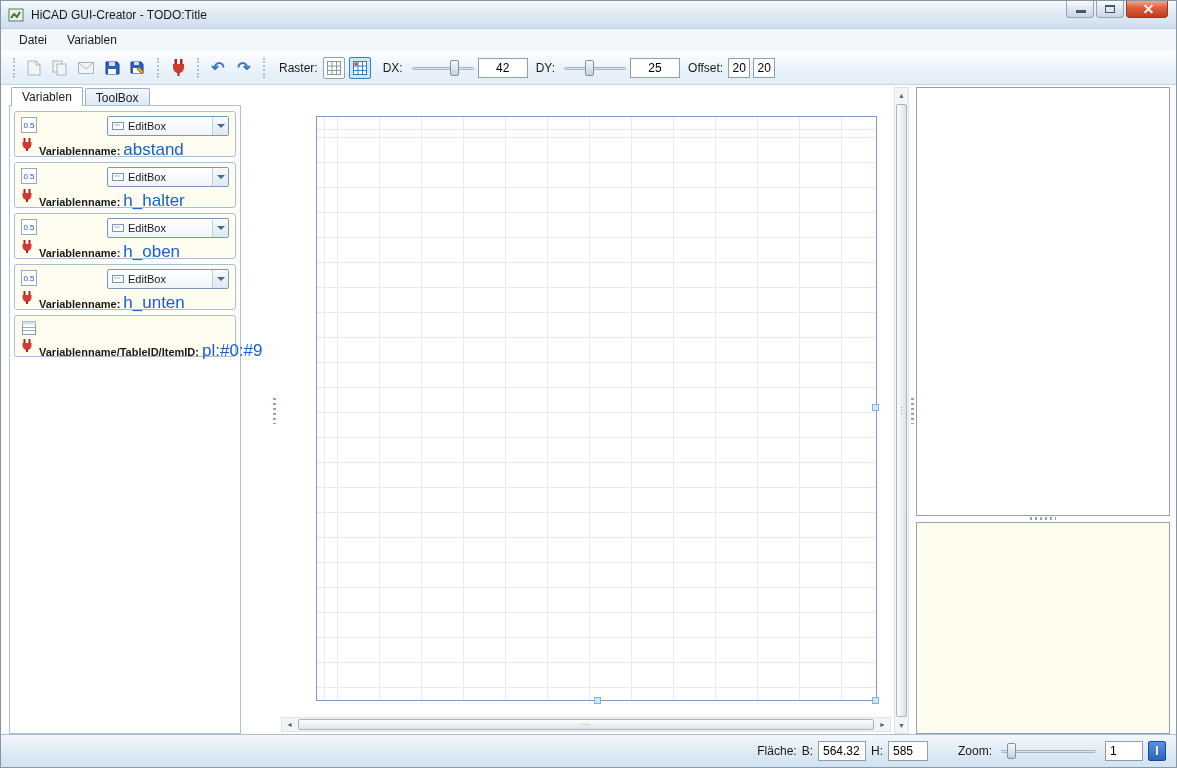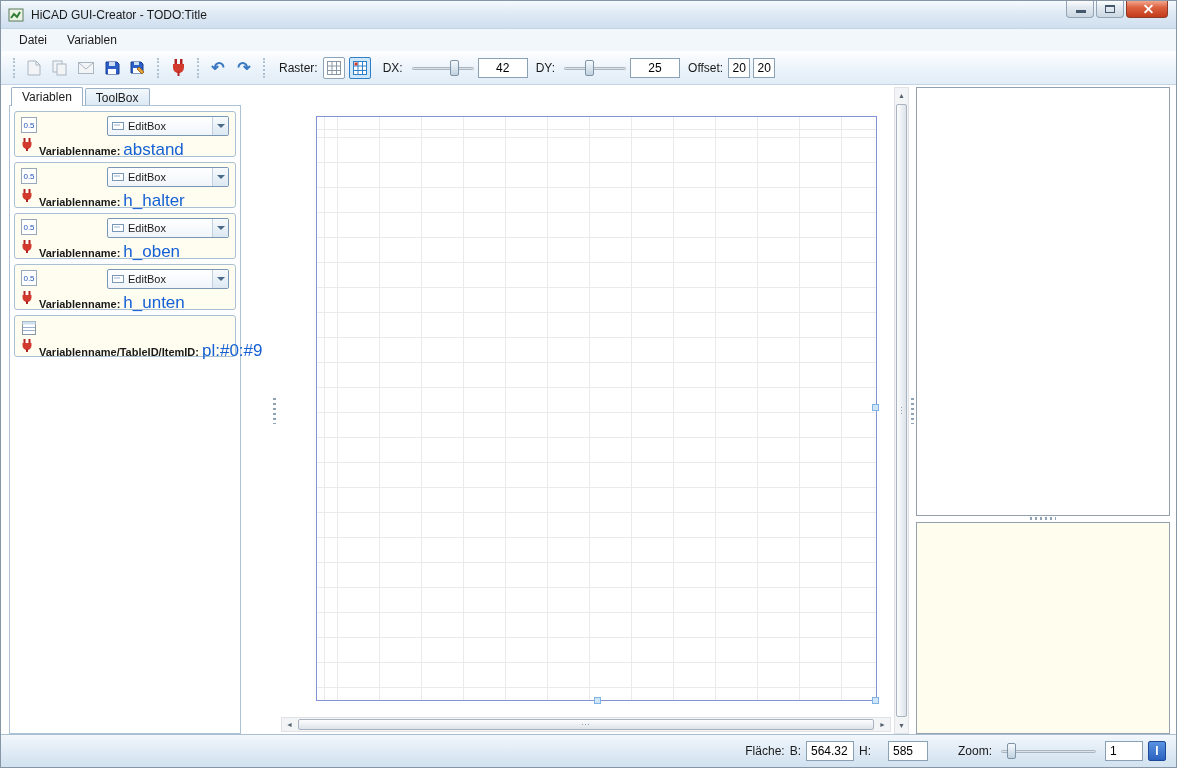--- a/index.html
+++ b/index.html
@@ -122,21 +122,21 @@
     background: repeating-linear-gradient(to right, #8fa3b5 0 2px, transparent 2px 5px); }
   .right-bottom { position: absolute; left: 915px; top: 521px; width: 254px; bottom: 33px;
     background: #fffdee; border: 1px solid #93a1af; }
 
   
   .statusbar { position: absolute; left: 0; right: 0; bottom: 0; height: 33px;
     background: linear-gradient(#f2f7fc, #dde9f4 60%, #d2e2f0); border-top: 1px solid #aabfd2;
     display: flex; align-items: center; justify-content: flex-end; padding-right: 10px; gap: 5px; z-index: 8; }
   .sb-input { height: 20px; border: 1px solid #8aa0b5; background: #fff; padding: 0 4px;
     font: 12px "Liberation Sans", sans-serif; }
-  .sb-b { width: 48px; } .sb-h { width: 40px; margin-left: 12px; } .sb-zoom { width: 38px; }
+  .sb-b { width: 48px; } .sb-h { width: 40px; } .sb-zoom { width: 38px; }
   .sb-gap { width: 20px; }
   .sb-slider { width: 95px; }
   .mode-btn { width: 18px; height: 20px; background: linear-gradient(#5a93e0, #2a62c0); border: 1px solid #1c4898;
     border-radius: 2px; color: #fff; font-weight: bold; display: flex; align-items: center; justify-content: center;
     font-size: 12px; }
 </style>
 </head>
 <body>
 
 <div class="window">

